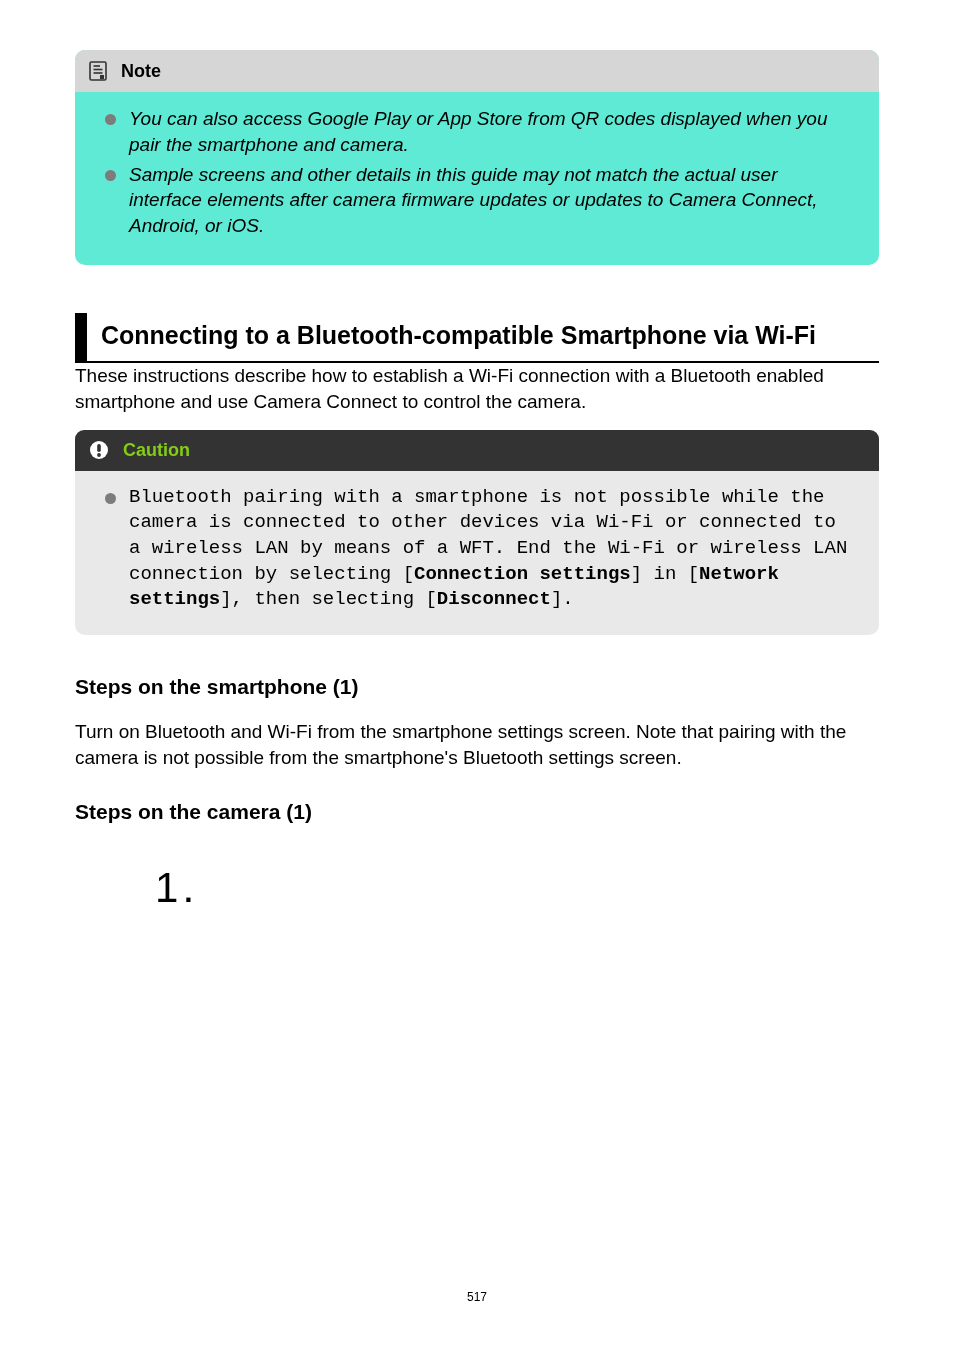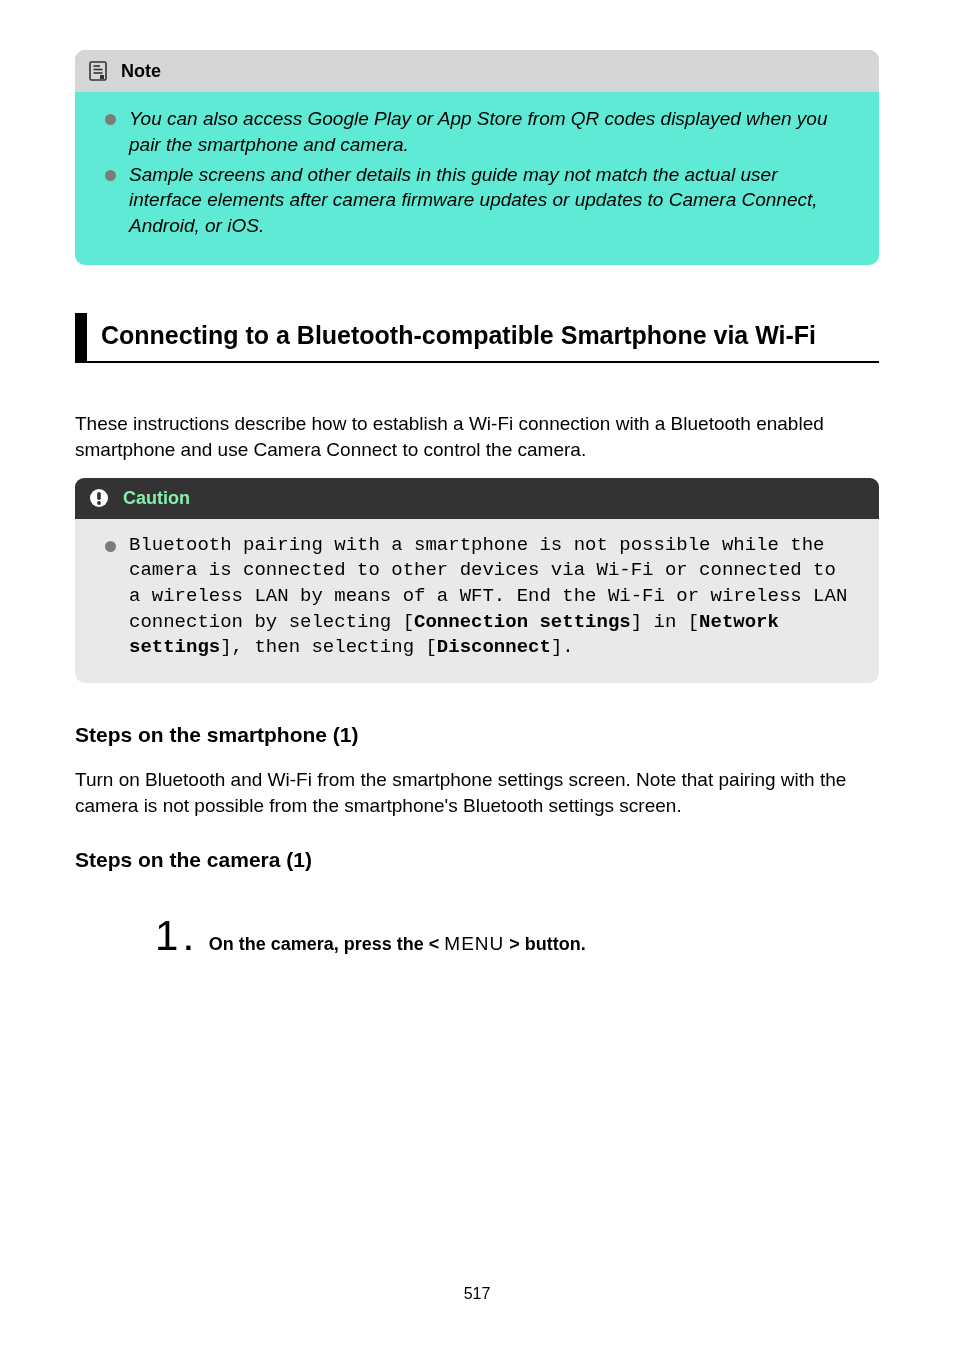--- a/index.html
+++ b/index.html
@@ -47,42 +47,42 @@
     position: absolute;
     left: 2px;
     top: 8px;
     width: 11px;
     height: 11px;
     background: #7c7c7c;
     border-radius: 50%;
   }
 
   
-  .section-wrap { margin-bottom: 48px; }
+  .section-wrap { }
   .section-head {
     border-left: 12px solid #000;
     border-bottom: 2px solid #000;
     padding: 6px 0 10px 14px;
     font-size: 25px;
     font-weight: bold;
     line-height: 1.3;
   }
 
   .body-para { margin-bottom: 16px; }
 
   
   .caution-box {
     background: #e9e9e9;
     border-radius: 10px;
     padding: 0 0 22px 0;
     margin-bottom: 38px;
   }
   .caution-header {
     background: #333333;
-    color: #86efac;
+    color: #84cc16;
     border-radius: 9px 9px 0 0;
     padding: 8px 14px;
     display: flex;
     align-items: center;
     gap: 14px;
     font-weight: bold;
     font-size: 18px;
   }
   .caution-icon svg { display: block; }
   .caution-body {
@@ -141,21 +141,21 @@
     font-weight: normal;
     font-size: 19px;
   }
 
   .page-num {
     position: absolute;
     bottom: 40px;
     left: 0;
     width: 954px;
     text-align: center;
-    font-size: 16px;
+    font-size: 12px;
   }
   .b { font-weight: bold; }
 </style>
 </head>
 <body>
 
 <div class="note-box">
   <div class="note-header">
     <span class="note-icon">
       <svg width="18" height="20" viewBox="0 0 18 20">
@@ -203,18 +203,15 @@
 </div>
 
 <div class="sub-head">Steps on the smartphone (1)</div>
 <p class="sub-para">Turn on Bluetooth and Wi-Fi from the smartphone settings screen. Note that pairing with the camera is not possible from the smartphone's Bluetooth settings screen.</p>
 
 <div class="sub-head">Steps on the camera (1)</div>
 
 <div class="step-block">
   <span class="step-num">1</span>
     <span class="step-dot">.</span>
-  <span class="step-text">
-    <span>On the camera, press the &lt; </span><span class="menu-glyph">MENU</span><span> &gt; button.</span>
-  </span>
 </div>
 
 <div class="page-num">517</div>
 
 </body></html>

